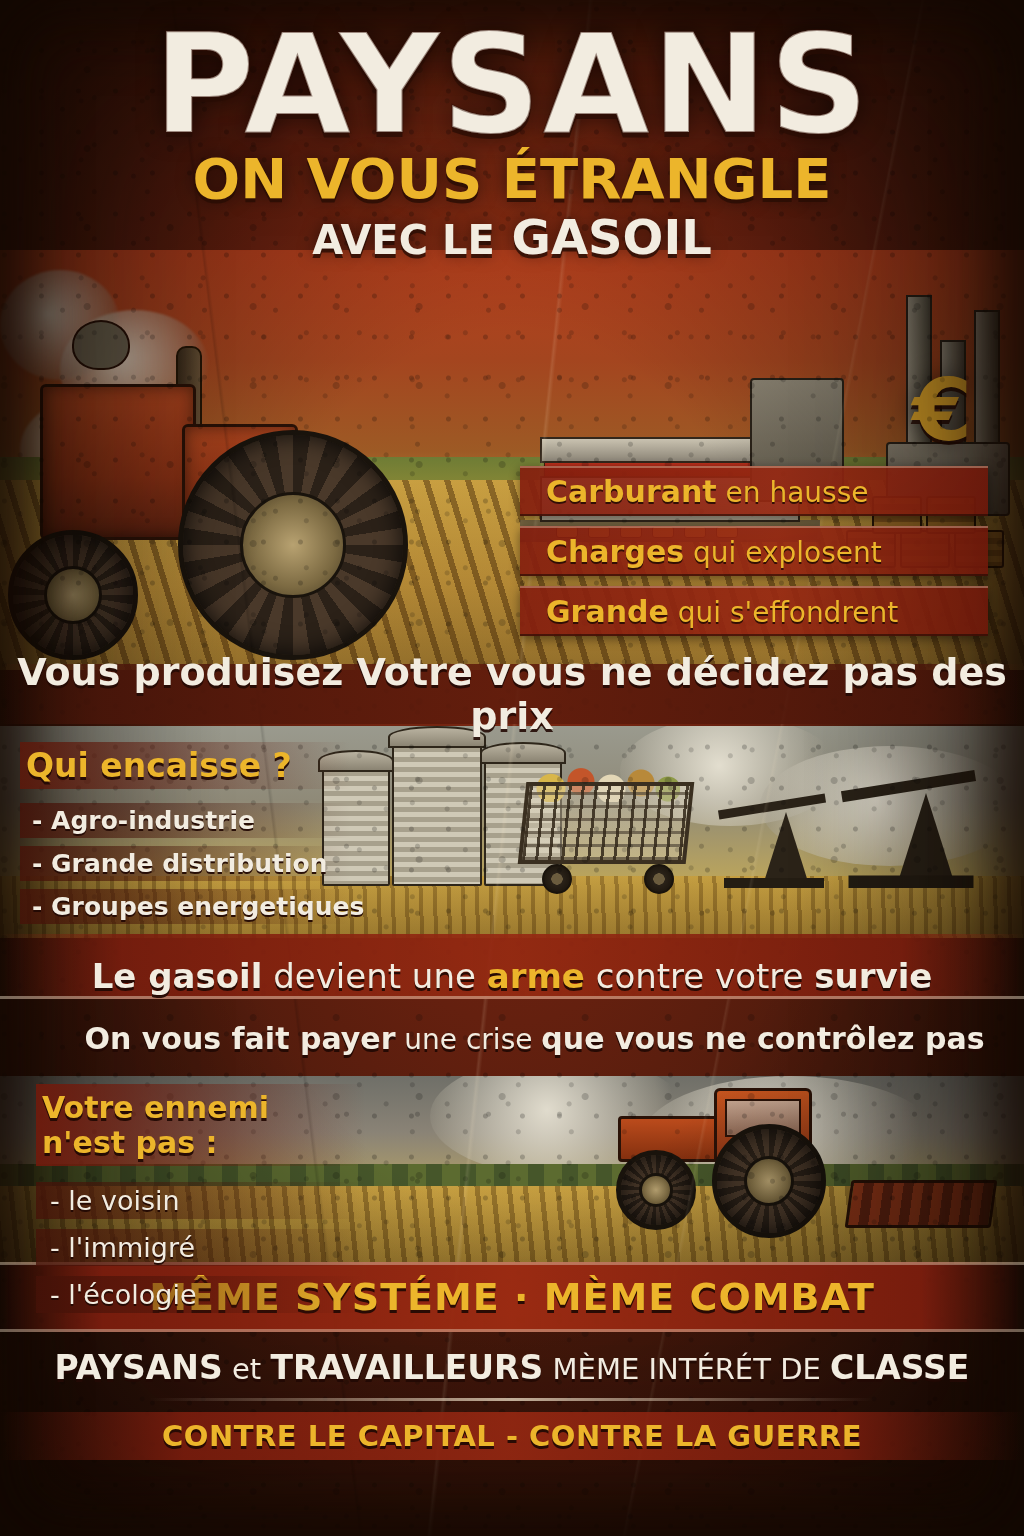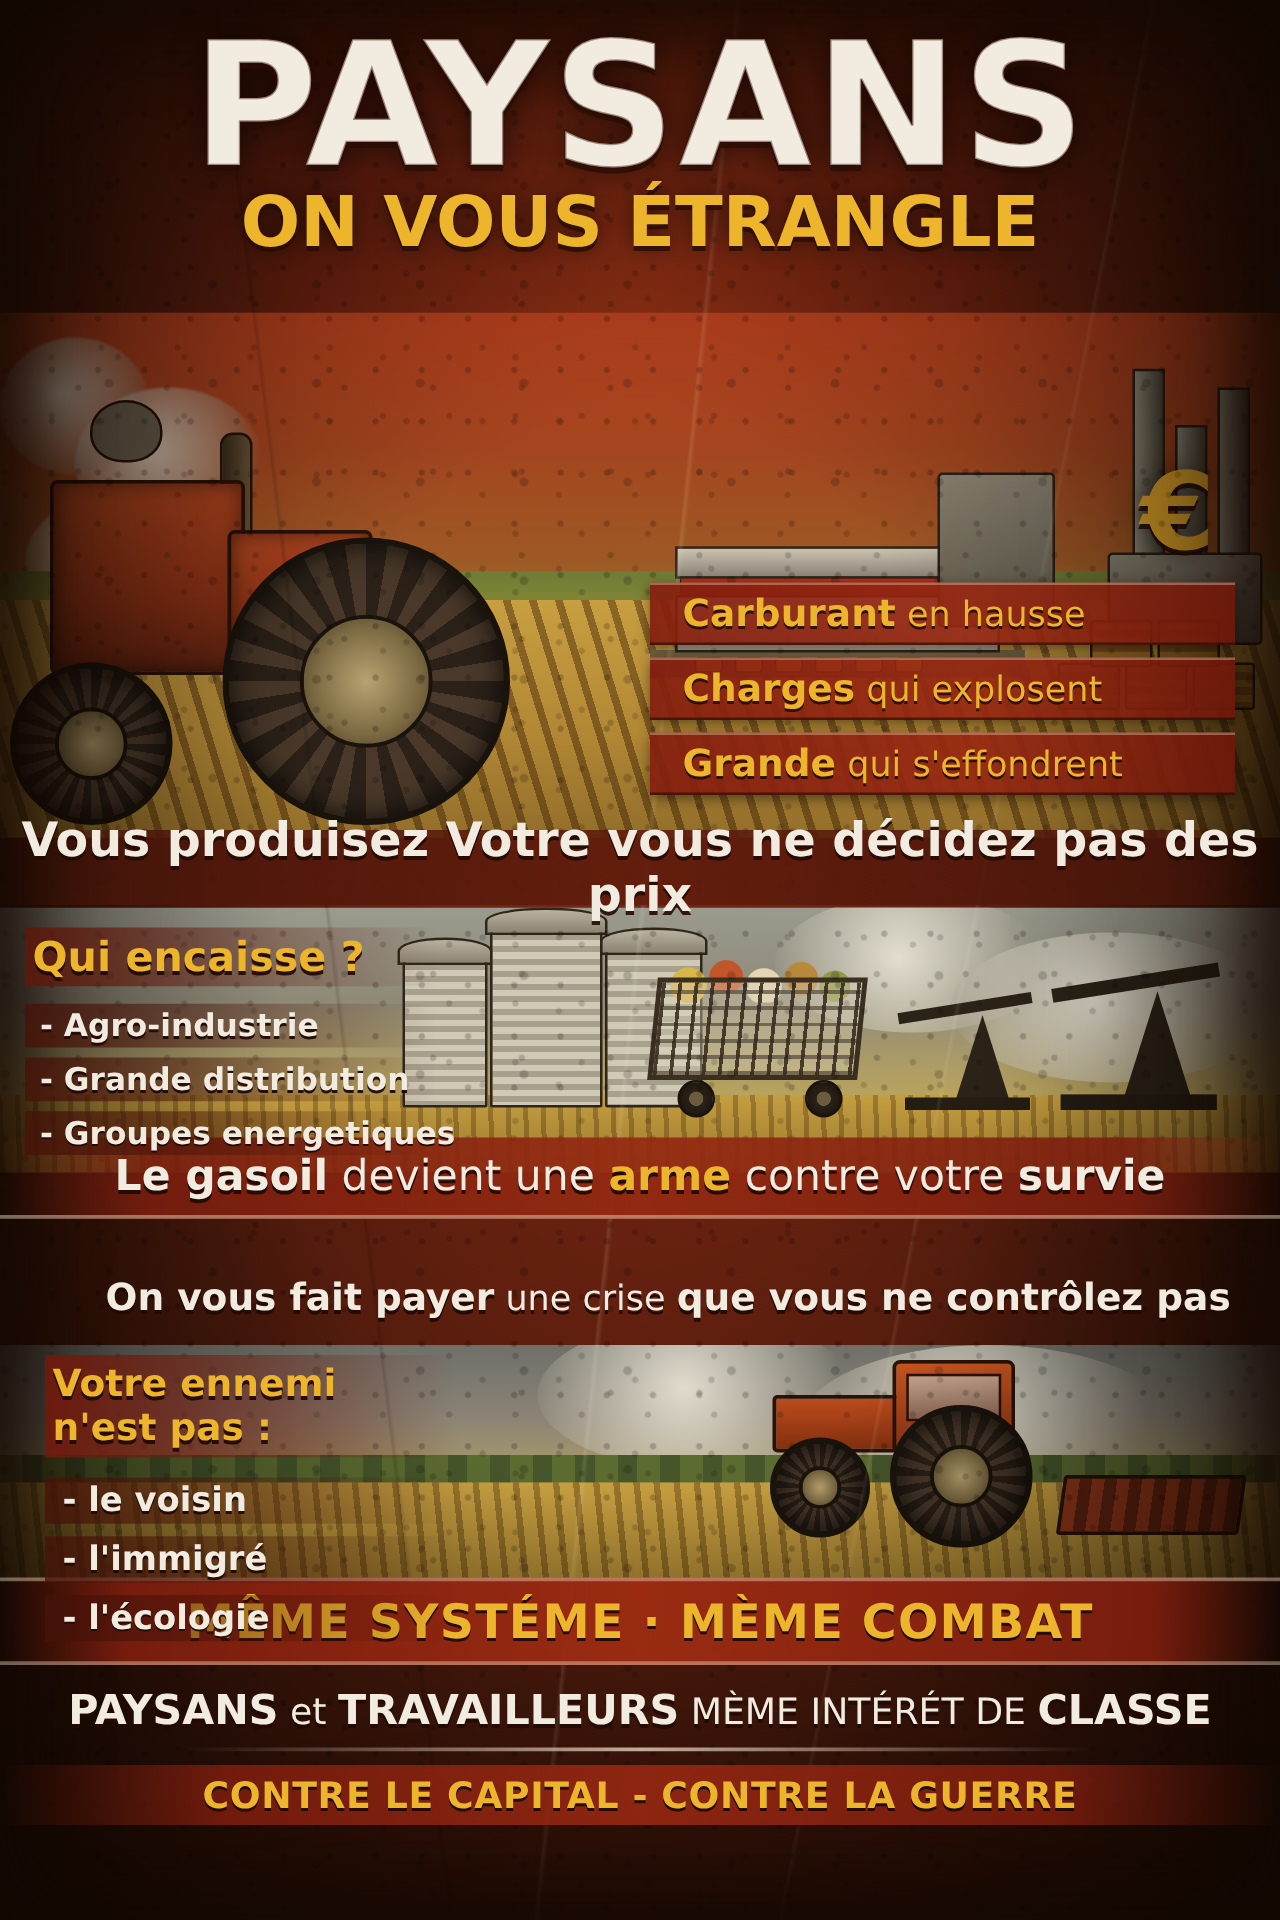--- a/index.html
+++ b/index.html
@@ -397,23 +397,23 @@
     color: #f2ece0;
     text-shadow: 0 2px 0 rgba(35,10,4,.95);
     background: linear-gradient(90deg, rgba(70,18,8,.8), rgba(70,18,8,0));
     padding: 3px 10px 3px 12px;
     margin-bottom: 8px;
     white-space: nowrap;
   }
 
   
   #arme-line {
-    top: 910px;
+    top: 934px;
     height: 62px;
-    display: flex; align-items: center; justify-content: center;
+    display: flex; align-items: flex-end; justify-content: center;
     background: linear-gradient(90deg, rgba(60,18,8,0) 0%, rgba(122,30,14,.9) 12%, rgba(150,42,18,.92) 50%, rgba(122,30,14,.9) 88%, rgba(60,18,8,0) 100%);
     border-bottom: 3px solid rgba(240,225,200,.45);
   }
   #arme-line .t {
     font-family: "DejaVu Sans", sans-serif;
     font-weight: bold;
     font-size: 34px;
     color: #f2ece0;
     text-shadow: 0 3px 0 rgba(35,10,4,.95);
   }
@@ -488,21 +488,21 @@
     color: #ecb52b;
     text-shadow: 0 3px 0 rgba(35,10,4,.95);
     background: linear-gradient(90deg, rgba(112,26,12,.92), rgba(112,26,12,.0));
     padding: 6px 8px 6px 6px;
   }
   #ennemi-list {
     margin: 16px 0 0 0; padding: 0; list-style: none;
   }
   #ennemi-list li {
     font-family: "DejaVu Sans", sans-serif;
-    font-weight: bold;
+    font-weight: normal;
     font-size: 27px;
     color: #f2ece0;
     text-shadow: 0 2px 0 rgba(35,10,4,.95);
     background: linear-gradient(90deg, rgba(70,18,8,.78), rgba(70,18,8,0));
     padding: 3px 10px 3px 14px;
     margin-bottom: 10px;
     white-space: nowrap;
   }
 
   
@@ -609,20 +609,24 @@
           <div class="hub"></div>
         </div>
     </div>
 
     <div id="euro">€</div>
   </div>
 
   <div id="header">
     <div id="title" class="stencil">PAYSANS</div>
     <div id="subtitle1">ON VOUS ÉTRANGLE</div>
+    <div id="subtitle2">
+      <span class="small">AVEC LE</span>
+      <span>GASOIL</span>
+    </div>
   </div>
 
   <div id="bars1">
     <div class="bar">
       <span><b>Carburant</b><span class="thin"> en hausse</span></span>
     </div>
     <div class="bar">
       <span><b>Charges</b><span class="thin"> qui explosent</span></span>
     </div>
     <div class="bar">

